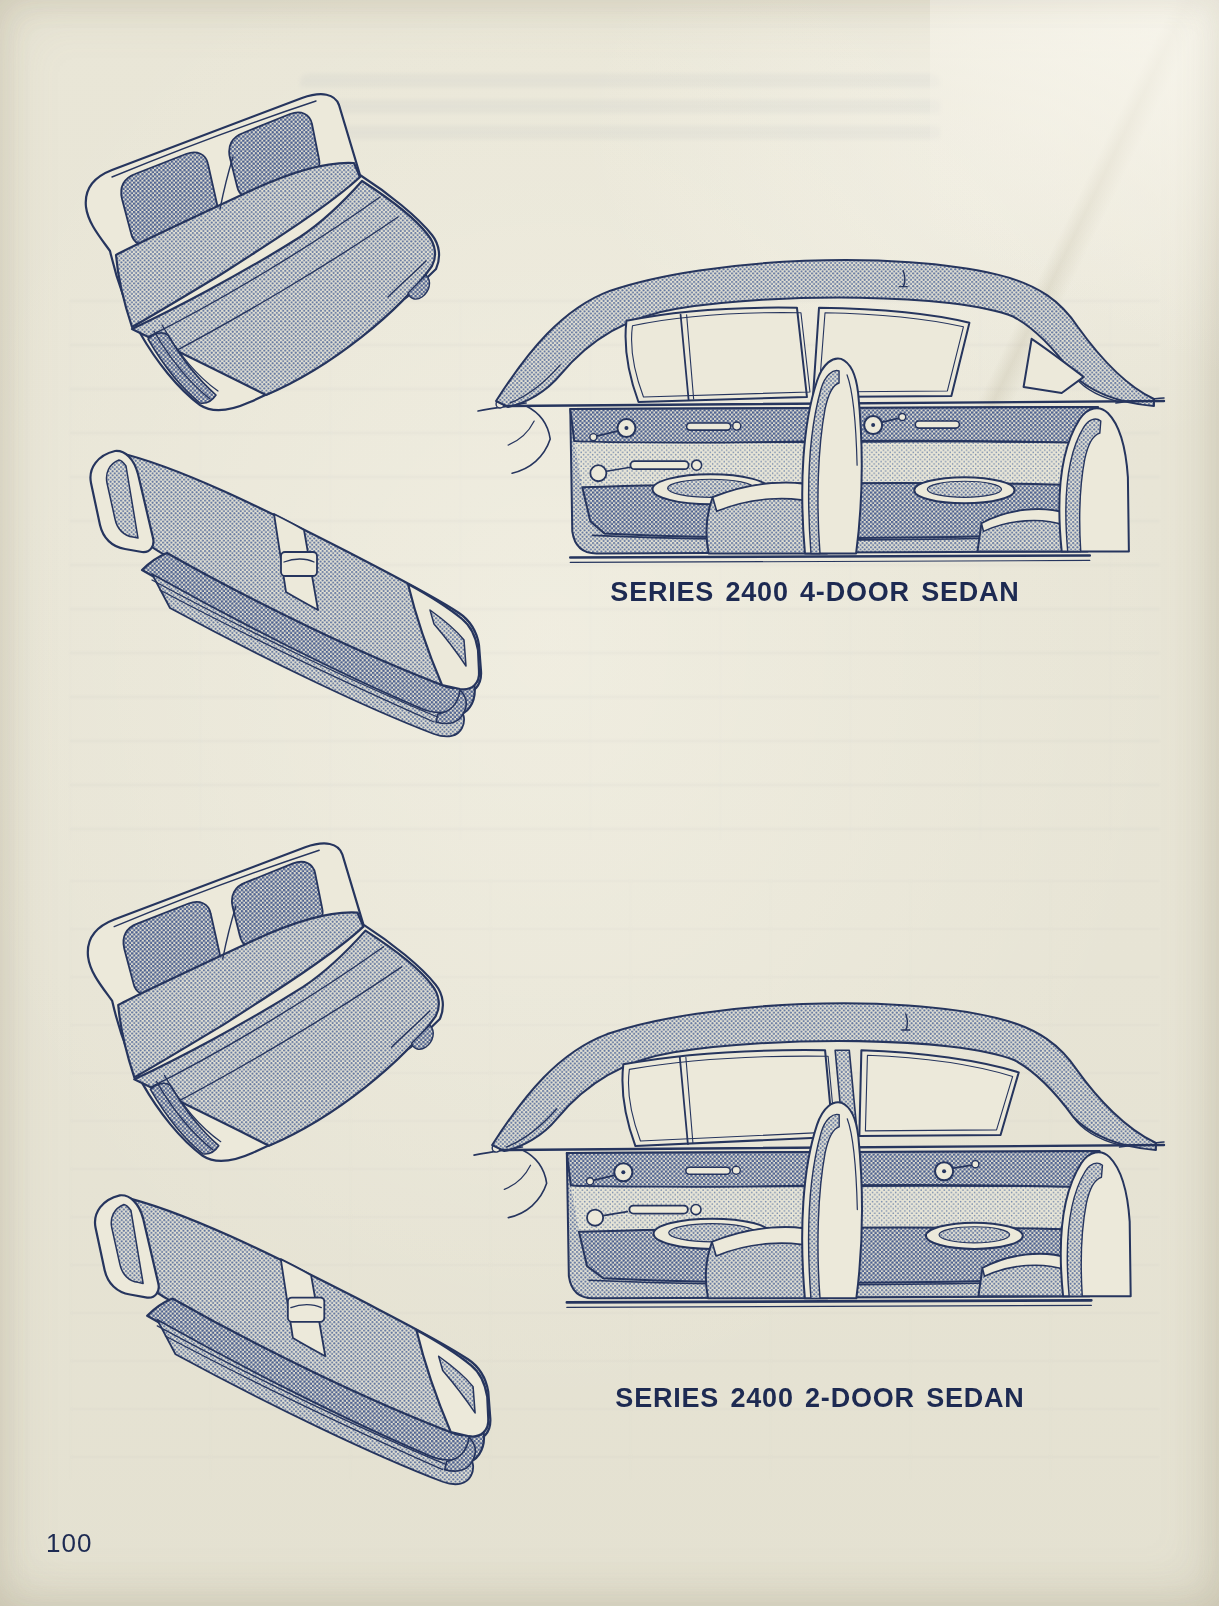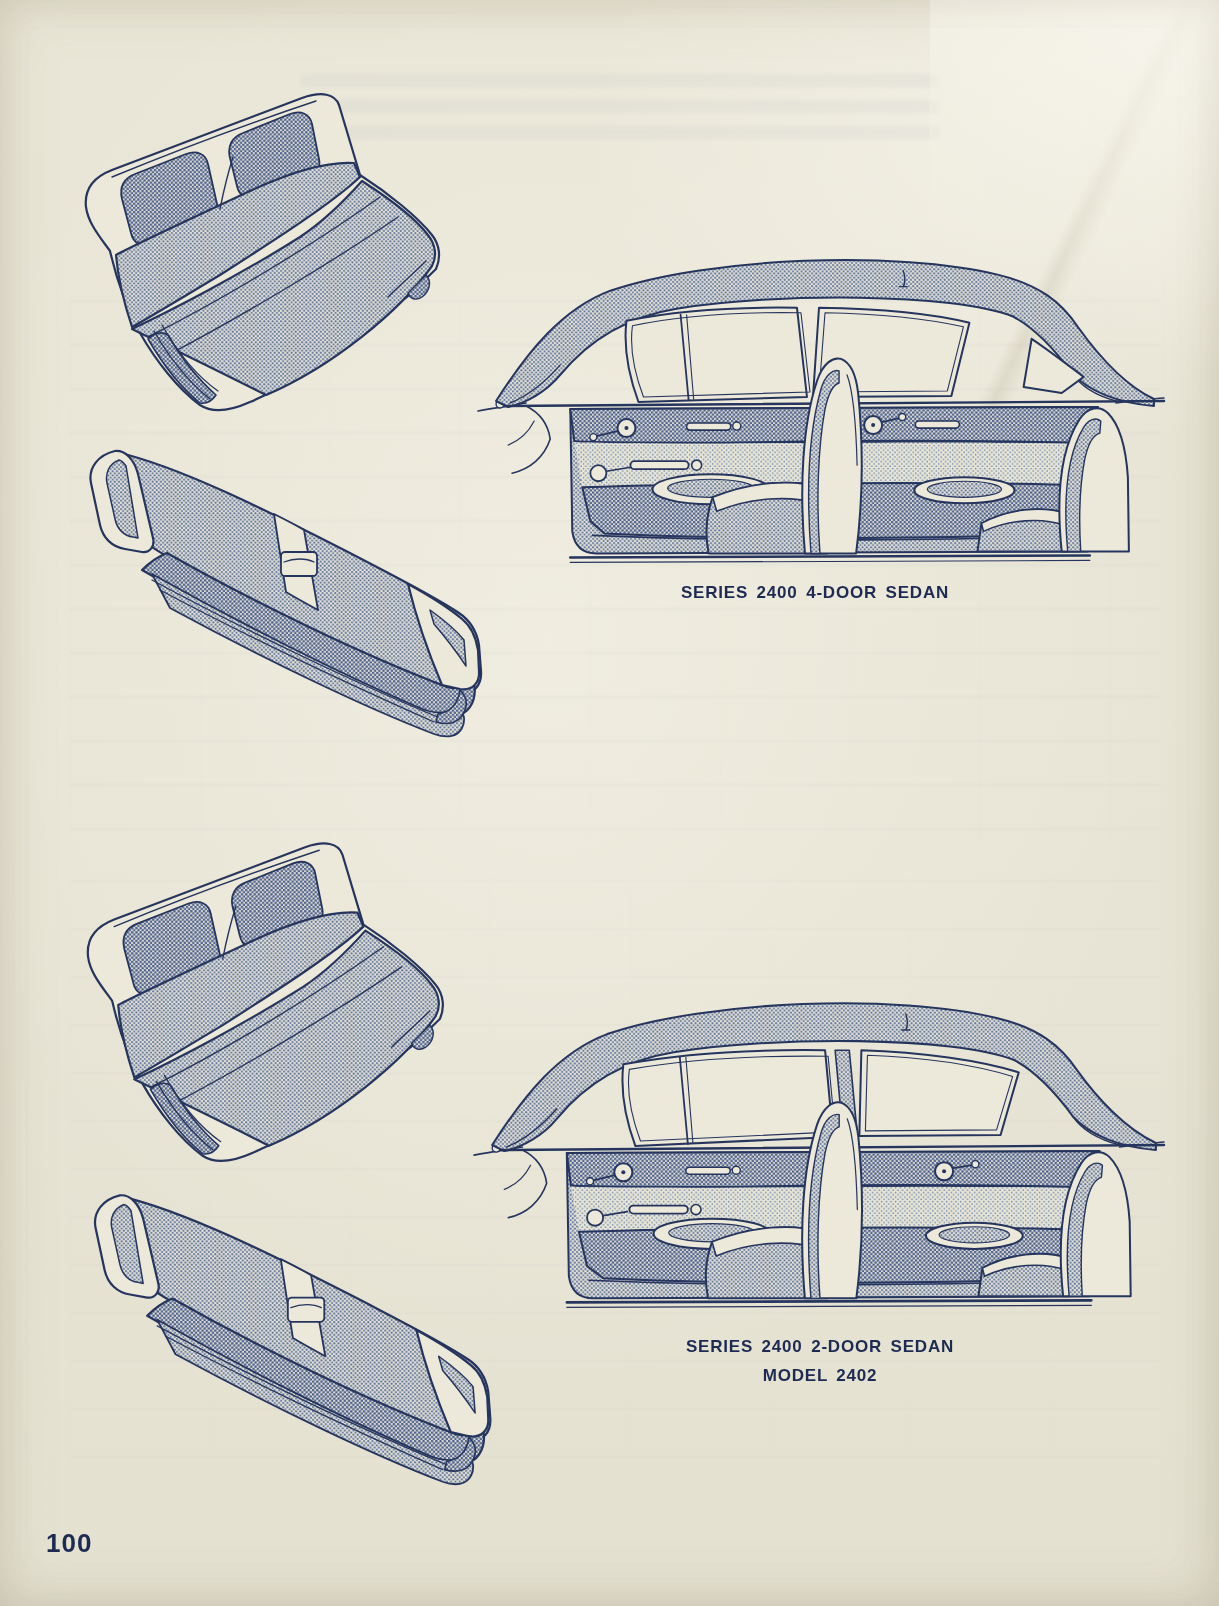--- a/index.html
+++ b/index.html
@@ -47,27 +47,27 @@
   .fig{position:absolute;margin:0;padding:0;}
   .fig svg{display:block;width:100%;height:100%;}
   .fig-seat-front-1{left:70px;top:85px;width:410px;height:340px;}
   .fig-seat-rear-1{left:78px;top:424px;width:430px;height:330px;}
   .fig-4door{left:474px;top:234px;width:692px;height:332px;}
   .fig-seat-front-2{left:72px;top:834px;width:412px;height:342px;}
   .fig-seat-rear-2{left:82px;top:1168px;width:436px;height:334px;}
   .fig-2door{left:470px;top:966px;width:696px;height:352px;}
   .caption{
     position:absolute;width:520px;text-align:center;color:#1d2a52;
-    font-weight:bold;font-size:17px;letter-spacing:.8px;word-spacing:3px;line-height:29px;
+    font-weight:bold;font-size:27px;letter-spacing:.8px;word-spacing:3px;line-height:29px;
   }
   .caption-4door{left:555px;top:578px;}
-  .caption-2door{left:560px;top:1332px;}
+  .caption-2door{left:560px;top:1384px;}
   .page-number{
     position:absolute;left:46px;top:1528px;color:#1d2a52;
-    font-weight:bold;font-size:26px;letter-spacing:1px;
+    font-weight:normal;font-size:26px;letter-spacing:1px;
   }
   .svg-defs{position:absolute;width:0;height:0;overflow:hidden;}
 </style>
 </head>
 <body>
 
 <div class="page">
 
   <svg class="svg-defs" aria-hidden="true">
     <defs>
@@ -322,18 +322,17 @@
           <path fill="url(#htMed)" stroke-width="1.4" d="M594,318 C589,262 594,220 610,194 C615,186 622,184 627,188 L626,200 C619,202 614,212 611,226 C606,252 605,286 607,318 Z"></path>
         </g>
         <path stroke-width="2.6" d="M96,324 L616,322"></path>
         <path stroke-width="1.2" d="M96,329 L616,327"></path>
       </g>
     </svg>
   </figure>
 
   <div class="caption caption-2door">
     <div>SERIES 2400 2-DOOR SEDAN</div>
-    <div>MODEL 2402</div>
   </div>
 
   <div class="page-number">100</div>
 
 </div>
 
 </body></html>

